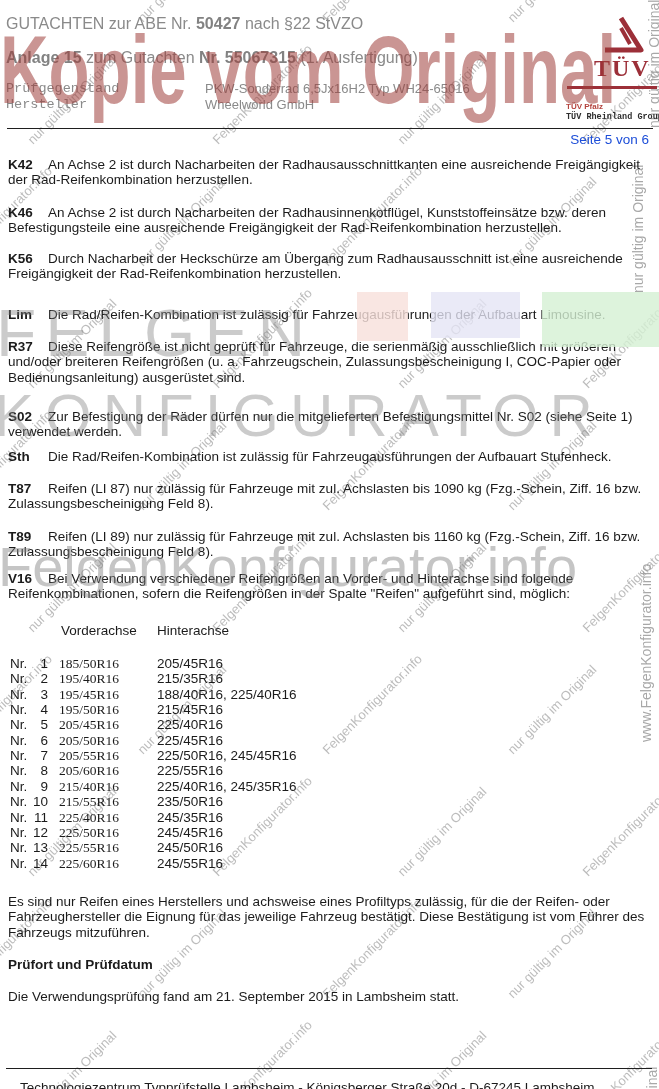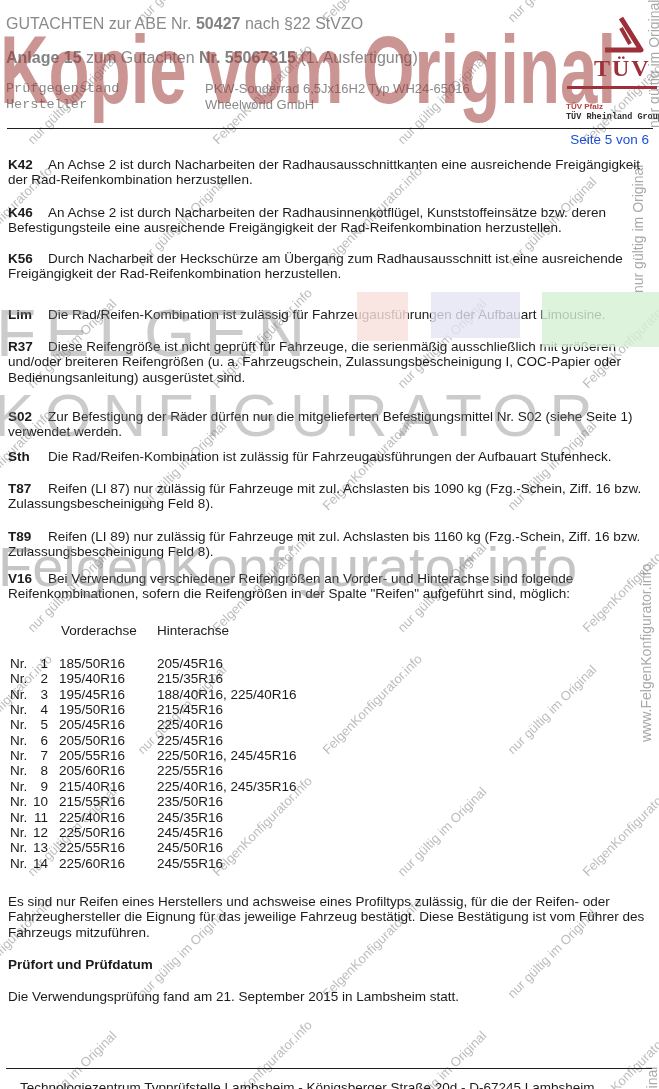--- a/index.html
+++ b/index.html
@@ -29,21 +29,21 @@
   .sec{position:absolute;left:8px;width:646px;font-size:13.5px;line-height:15.4px;
        text-indent:40px;z-index:2;}
   .sec .lbl{position:absolute;left:0;top:0;font-weight:bold;text-indent:0;text-align:right;}
   .para{position:absolute;left:8px;width:646px;font-size:13.5px;line-height:15.4px;z-index:2;}
   .bold{font-weight:bold;}
   .thead-cell,.tcell{position:absolute;font-size:13.5px;z-index:2;white-space:nowrap;}
   .trow{position:absolute;left:0;top:0;width:659px;height:15px;z-index:2;}
   .trow span{position:absolute;font-size:13.5px;white-space:nowrap;}
   .trow .c-lbl{left:10px;}
   .trow .c-num{left:26px;width:22px;text-align:right;}
-  .trow .c-front{left:59px;}
+  .trow .c-front{left:59px;font-family:Liberation Serif, serif;}
   .trow .c-rear{left:157px;}
   
   .hl{position:absolute;z-index:3;}
   
   .bigwm{position:absolute;color:#7f7f7f;z-index:4;white-space:nowrap;}
   #wm-felgen{left:-4px;top:295px;font-size:66px;letter-spacing:9px;opacity:.40;}
   #wm-konf{left:-6px;top:381px;font-size:60px;letter-spacing:11px;opacity:.40;}
   #wm-fki{left:-2px;top:534px;font-size:56px;opacity:.45;}
   
   #wm-kopie{position:absolute;left:0px;top:22px;font-size:96px;line-height:96px;font-weight:bold;

